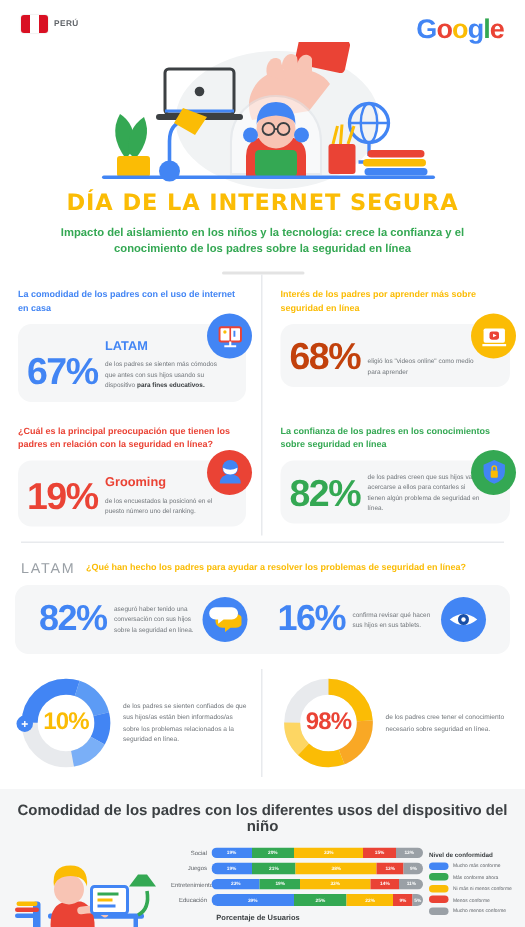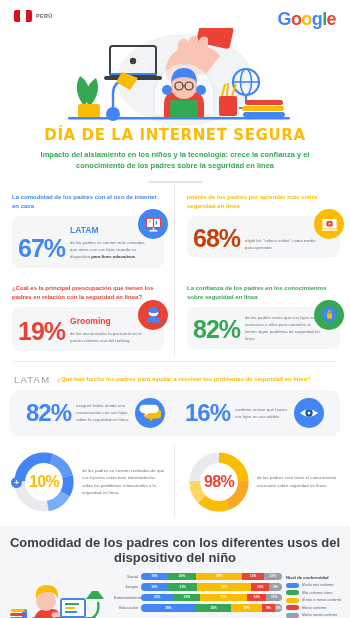--- a/index.html
+++ b/index.html
@@ -98,21 +98,21 @@
   .donut-wrap svg { display:block; }
   .donut-label { position:absolute; inset:0; display:flex; align-items:center; justify-content:center;
     font-size:16px; font-weight:700; letter-spacing:-.6px; }
   .donut-label.yellow{color:#FBBC05;} .donut-label.red{color:#EA4335;}
   .donut-desc { font-size:4.4px; line-height:1.7; color:#70757a; }
   .plus-mark { position:absolute; left:-1px; top:27px; width:11px; height:11px; border-radius:50%;
     background:#4285F4; color:#fff; font-size:8px; line-height:11px; text-align:center; font-weight:700; }
 
   
   .bottom { background:#f5f6f7; margin-top:8px; padding:9px 0 8px; height:110px; position:relative; }
-  .bottom-title { text-align:center; font-size:13px; font-weight:700; color:#3c4043; margin-bottom:6px; }
+  .bottom-title { text-align:center; font-size:10px; font-weight:700; color:#3c4043; margin-bottom:6px; }
   .bottom-body { display:flex; align-items:flex-start; padding:0 6px; }
   .illus { width:108px; flex:none; }
   .chart-area { flex:1; padding-top:2px; }
   .bar-row { display:flex; align-items:center; margin-bottom:3px; }
   .bar-cat { width:27px; text-align:right; font-size:4px; color:#5f6368; padding-right:3px; }
   .bar-track { flex:1; height:7.5px; border-radius:5px; overflow:hidden; display:flex; }
   .seg { height:100%; display:flex; align-items:center; justify-content:center;
          font-size:3.2px; color:#fff; font-weight:700; }
   .axis-label { text-align:center; font-size:5px; font-weight:700; color:#3c4043; margin-top:5px; padding-right:52px; }
   .legend { width:62px; flex:none; padding-left:4px; padding-top:4px; }

